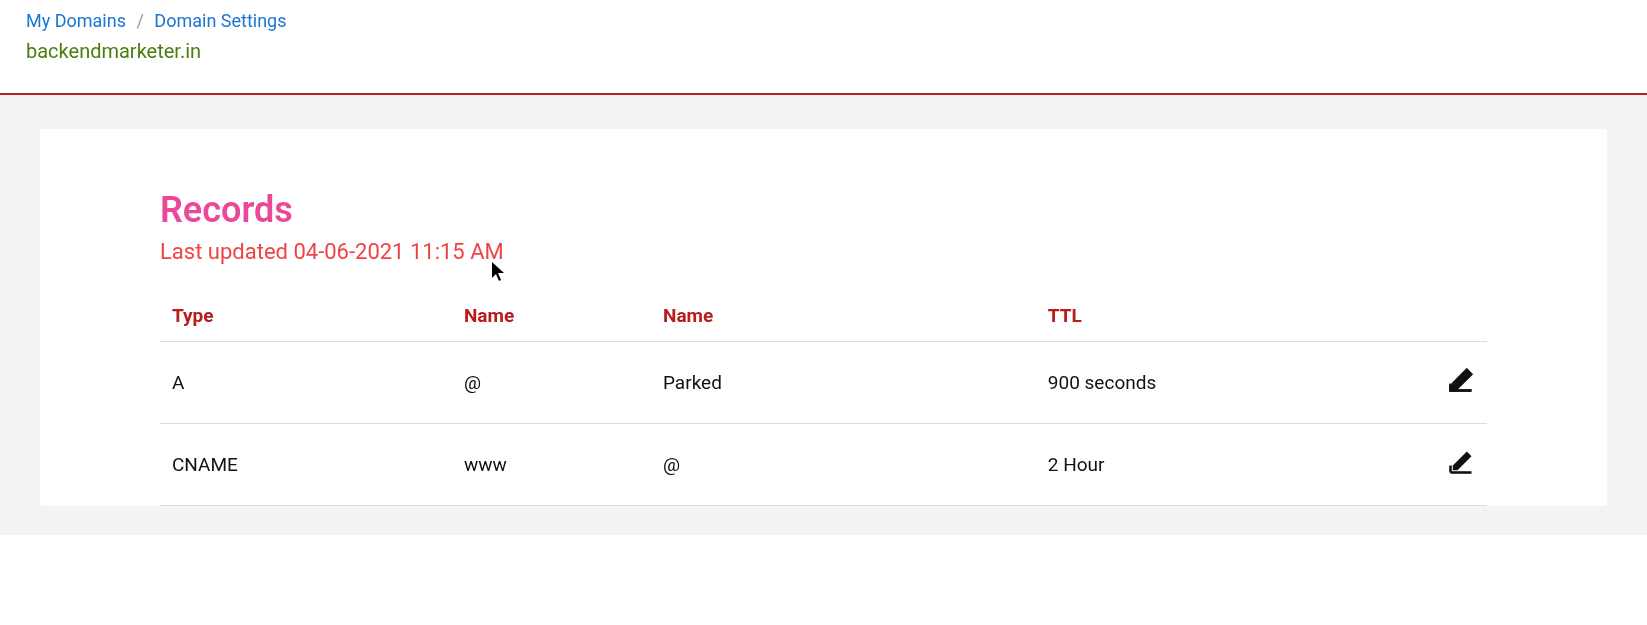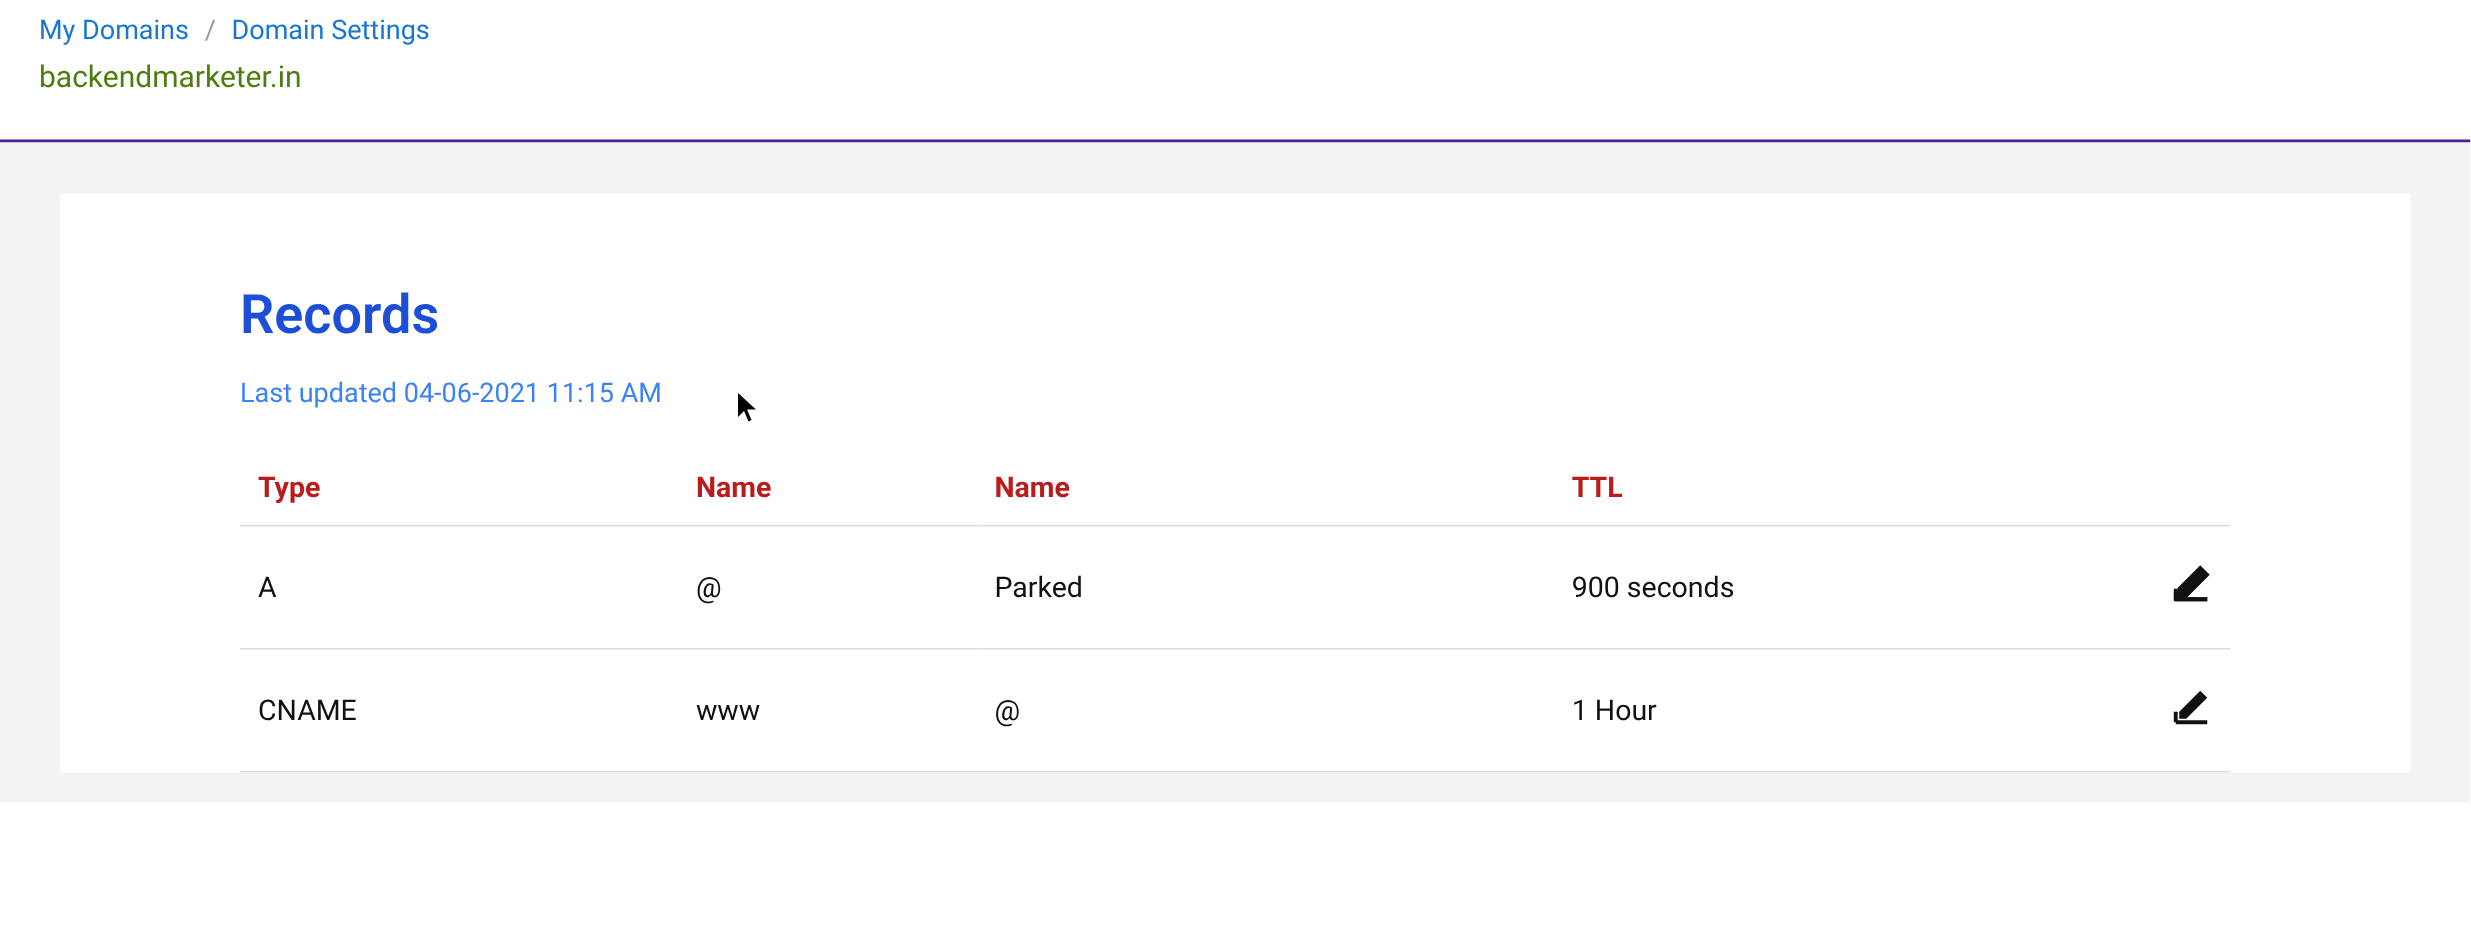--- a/index.html
+++ b/index.html
@@ -7,21 +7,21 @@
       padding: 0;
       box-sizing: border-box;
     }
     body {
       font-family: -apple-system, BlinkMacSystemFont, "Segoe UI", Roboto, Helvetica, Arial, sans-serif;
       background: #fff;
       color: #111;
     }
     .header {
       padding: 10px 26px 30px 26px;
-      border-bottom: 2px solid #4c1d95;
+      border-bottom: 2px solid #b91c1c;
       background: #fff;
     }
     .breadcrumb {
       font-size: 18px;
       margin-bottom: 8px;
     }
     .breadcrumb a {
       color: #1976d2;
       text-decoration: none;
     }
@@ -47,26 +47,26 @@
       min-height: 440px;
     }
     .card {
       background: #fff;
       padding: 60px 120px 0 120px;
       border-radius: 2px;
     }
     .section-title {
       font-size: 36px;
       font-weight: 600;
-      color: #1d4ed8;
-      margin-bottom: 21px;
+      color: #ec4899;
+      margin-bottom: 8px;
     }
     .last-updated {
-      font-size: 18px;
-      color: #3b82f6;
+      font-size: 22px;
+      color: #ef4444;
       margin-bottom: 26px;
     }
     .records-table {
       width: 100%;
       border-collapse: collapse;
     }
     .records-table th {
       text-align: left;
       font-size: 19px;
       font-weight: 700;
@@ -151,21 +151,21 @@
                 <path d="M3 15v6" stroke="#111" stroke-width="2.2"></path>
                 <path d="M17 3l4 4L9 19H5v-4L17 3z" fill="#111"></path>
               </svg>
             </button>
           </td>
         </tr>
         <tr>
           <td>CNAME</td>
           <td>www</td>
           <td>@</td>
-          <td>1 Hour</td>
+          <td>2 Hour</td>
           <td class="col-edit">
             <button class="edit-btn">
               <svg viewBox="0 0 24 24" fill="none">
                 <path d="M3 21h18" stroke="#111" stroke-width="2.2"></path>
                 <path d="M3 15v6" stroke="#111" stroke-width="2.2"></path>
                 <path d="M17 3l4 4L9 19H5v-4L17 3z" fill="#111"></path>
               </svg>
             </button>
           </td>
         </tr>

